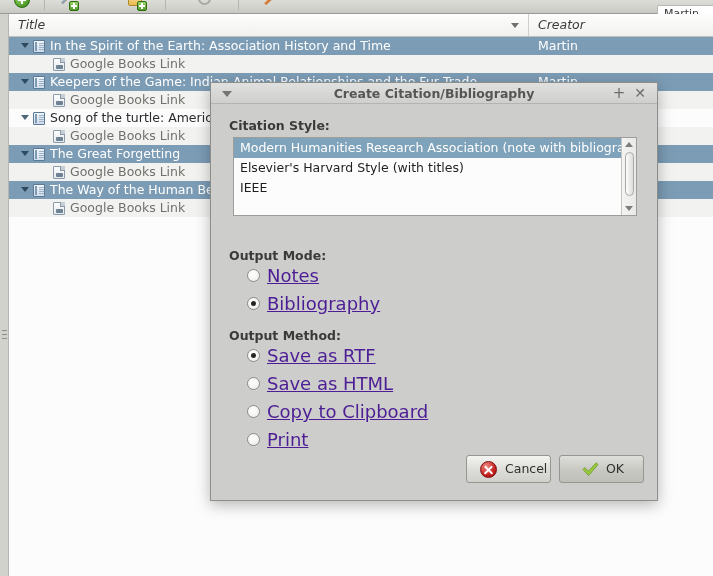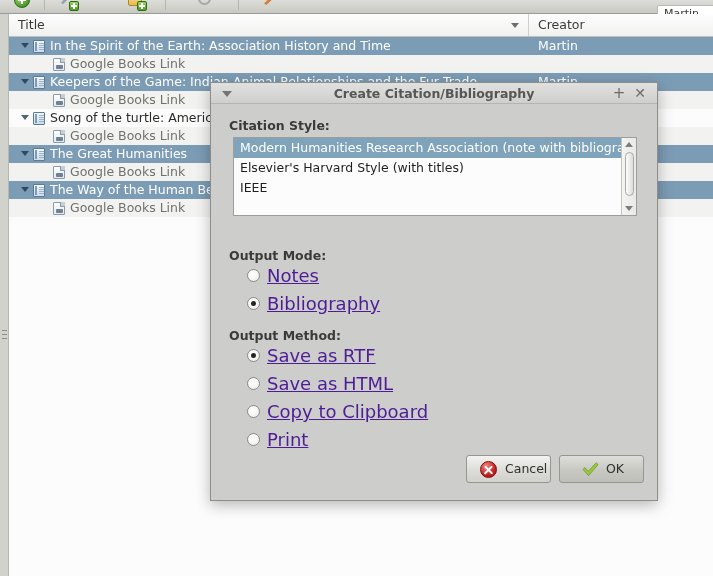--- a/index.html
+++ b/index.html
@@ -137,20 +137,21 @@
     box-sizing: border-box;
   }
   .col-head {
     position: absolute;
     top: 0; height: 22px;
     line-height: 22px;
     font-size: 12.5px;
     color: #3a3a38;
     padding-left: 9px;
     box-sizing: border-box;
+    font-style: italic;
   }
   #col-title { left: 0; width: 520px; border-right: 1px solid #cfcfcb; }
   #col-creator { left: 520px; width: 185px; }
   #sort-arrow {
     position: absolute;
     right: 9px; top: 9px;
     width: 0; height: 0;
     border-left: 4.5px solid transparent;
     border-right: 4.5px solid transparent;
     border-top: 5px solid #6e6e6a;
@@ -544,21 +545,21 @@
   </div>
 
   <div class="row alt" style="top:113px;">
     <div class="doc-icon"></div>
     <div class="row-title child">Google Books Link</div>
   </div>
 
   <div class="row sel" style="top:131px;">
     <div class="twisty"></div>
     <div class="book-icon"></div>
-    <div class="row-title">The Great Humanities</div>
+    <div class="row-title">The Great Forgetting</div>
   </div>
 
   <div class="row alt" style="top:149px;">
     <div class="doc-icon"></div>
     <div class="row-title child">Google Books Link</div>
   </div>
 
   <div class="row sel" style="top:167px;">
     <div class="twisty"></div>
     <div class="book-icon"></div>

